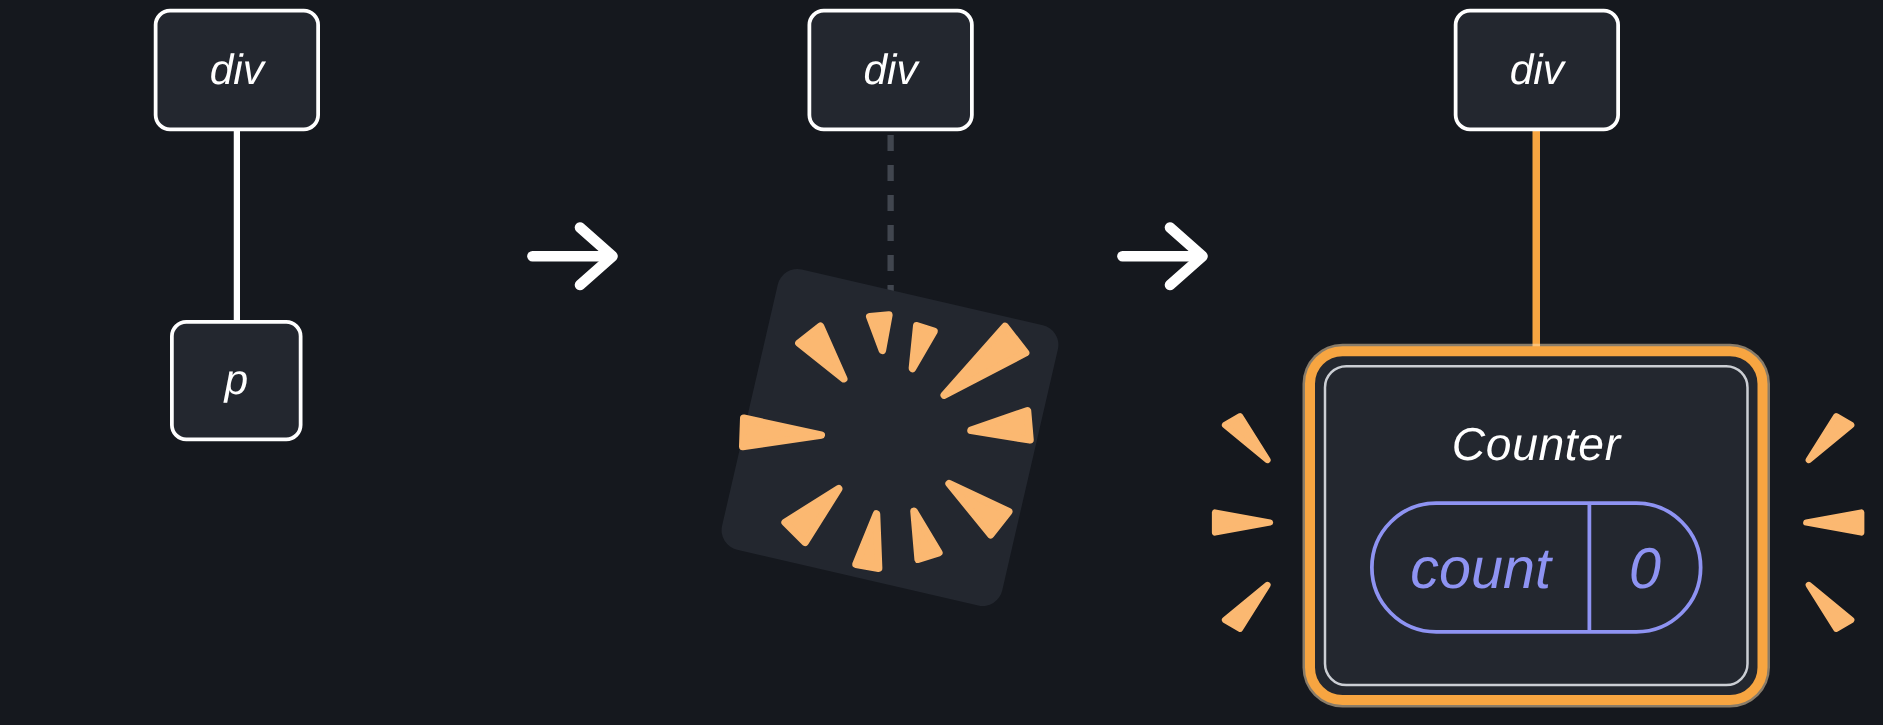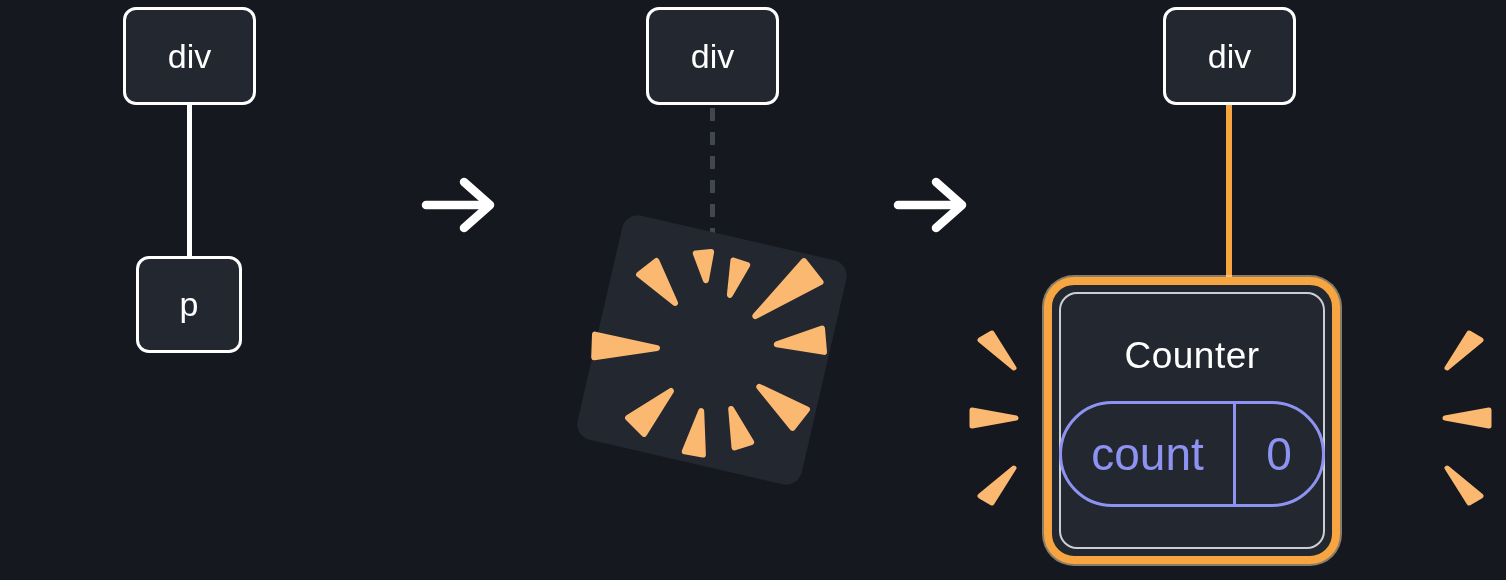--- a/index.html
+++ b/index.html
@@ -17,21 +17,21 @@
     background: var(--background);
     font-family: "Liberation Sans", sans-serif;
   }
   .canvas {
     position: relative;
     width: 1506px;
     height: 580px;
     background: var(--background);
     overflow: hidden;
   }
-  .stage { position: absolute; inset: 0; pointer-events: none; }
+  .stage { position: absolute; inset: 0; pointer-events: none; font-style: italic; }
 
   
   .node {
     position: absolute;
     background: var(--node-fill);
     border: 3px solid var(--node-border);
     border-radius: 13px;
     display: flex;
     align-items: center;
     justify-content: center;
@@ -71,21 +71,21 @@
   .rays polygon {
     fill: var(--burst-orange);
     stroke: var(--burst-orange);
     stroke-width: 6;
     stroke-linejoin: round;
   }
 
   
   #component {
     position: absolute;
-    left: 1044px; top: 277px; width: 296px; height: 287px;
+    left: 1044px; top: 277px; width: 370px; height: 287px;
     background: var(--node-fill);
     border: 8px solid var(--accent-orange);
     border-radius: 30px;
     box-shadow: 0 0 0 2px rgba(253, 224, 180, 0.5);
     padding: 7px;
     z-index: 2;
   }
   .component-inner {
     width: 100%; height: 100%;
     border: 2px solid rgba(233, 236, 241, 0.85);

